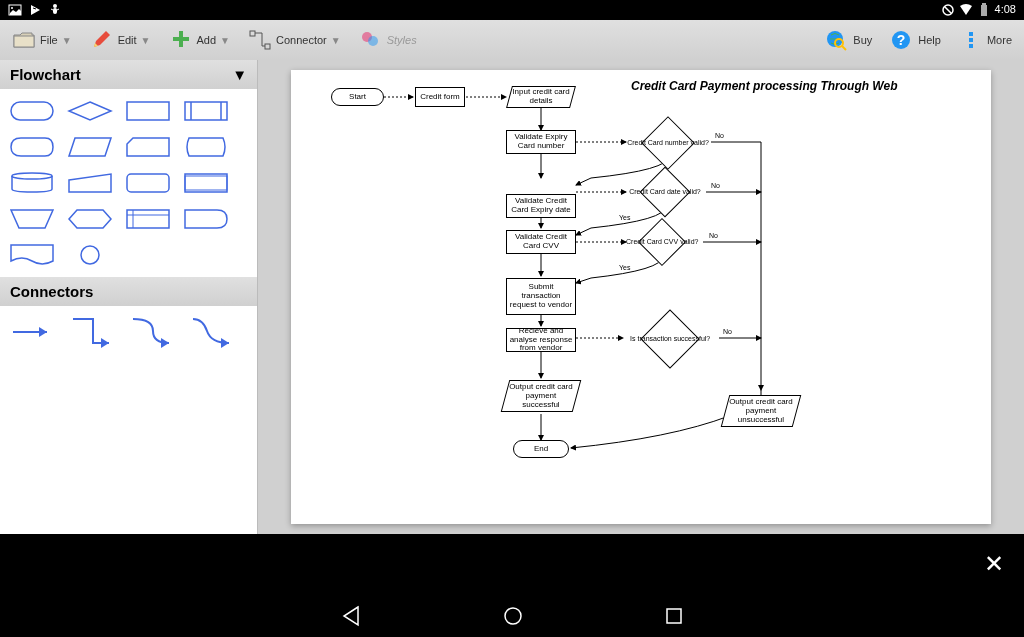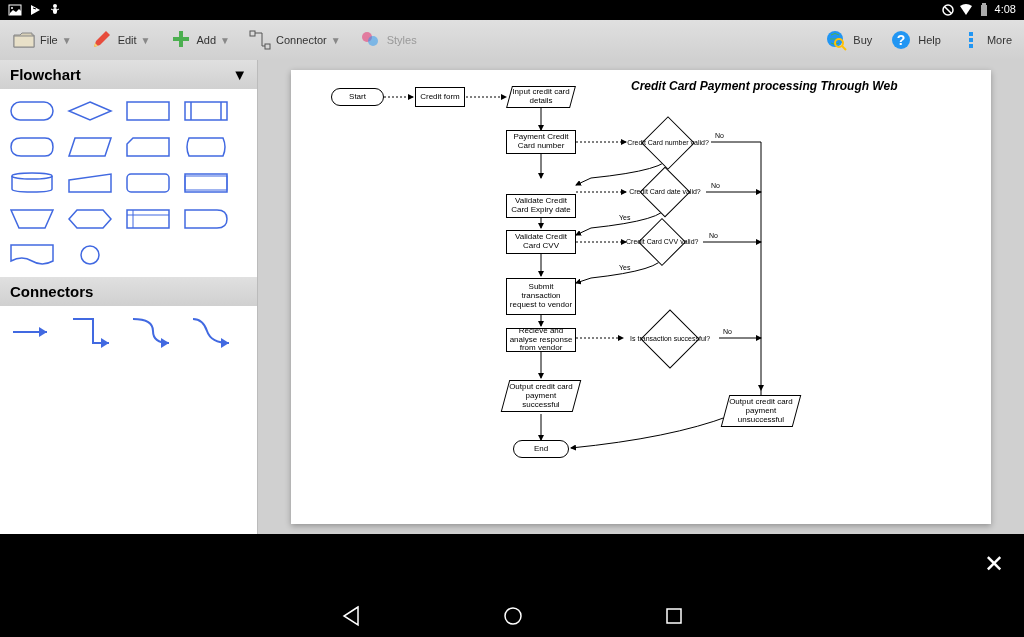--- a/index.html
+++ b/index.html
@@ -9,21 +9,21 @@
 .statusbar { height: 20px; background: #000; color: #fff; display: flex; align-items: center; padding: 0 8px; font-size: 11px; justify-content: space-between; }
 .statusbar .left { display: flex; gap: 6px; align-items: center; }
 .statusbar .right { display: flex; gap: 4px; align-items: flex-start; }
 .status-icon { width: 14px; height: 14px; display: inline-flex; align-items: center; justify-content: center; }
 
 
 .toolbar { height: 40px; background: linear-gradient(#e0e0e0,#d0d0d0); display: flex; align-items: center; padding: 0 4px; gap: 2px; }
 .tb-btn { display: flex; align-items: center; gap: 4px; padding: 4px 8px; cursor: pointer; border-radius: 3px; }
 .tb-icon { width: 24px; height: 24px; display: flex; align-items: center; justify-content: center; }
 .tb-label { font-size: 11px; color: #333; }
-.tb-label.disabled { color: #999; }
+.tb-label.disabled { color: #999; font-style: italic; }
 .chev { font-size: 10px; color: #888; }
 .spacer { flex: 1; }
 
 
 .main { display: flex; height: 474px; background: #84cc16; }
 
 
 .sidebar { width: 258px; background: #fff; display: flex; flex-direction: column; border-right: 1px solid #bbb; }
 .panel-header { background: linear-gradient(#e0e0e0,#d0d0d0); padding: 6px 10px; font-weight: bold; font-size: 15px; display: flex; justify-content: space-between; align-items: center; cursor: pointer; }
 .shape-grid { padding: 8px; display: flex; flex-wrap: wrap; gap: 8px 10px; }
@@ -380,21 +380,21 @@
         <line x1="250" y1="344" x2="250" y2="370" stroke="#000" marker-end="url(#ah)"></line>
 
         <path d="M438 346 Q380 368 280 378" fill="none" stroke="#000" marker-end="url(#ah)"></path>
       </svg>
 
       <div class="node terminator" style="left:40px;top:18px;width:53px;height:18px">Start</div>
       <div class="node" style="left:124px;top:17px;width:50px;height:20px">Credit form</div>
       <div class="node io" style="left:218px;top:16px;width:64px;height:22px">
           <span class="iotext">Input credit card details</span>
         </div>
-      <div class="node" style="left:215px;top:60px;width:70px;height:24px">Payment Credit Card number</div>
+      <div class="node" style="left:215px;top:60px;width:70px;height:24px">Validate Expiry Card number</div>
       <div class="node decision" style="left:358px;top:54px;width:38px;height:38px">
           <span class="dtext">Credit Card number valid?</span>
         </div>
       <div class="node" style="left:215px;top:124px;width:70px;height:24px">Validate Credit Card Expiry date</div>
       <div class="node decision" style="left:356px;top:104px;width:36px;height:36px">
           <span class="dtext">Credit Card date valid?</span>
         </div>
       <div class="node" style="left:215px;top:160px;width:70px;height:24px">Validate Credit Card CVV</div>
       <div class="node decision" style="left:354px;top:155px;width:34px;height:34px">
           <span class="dtext">Credit Card CVV valid?</span>

